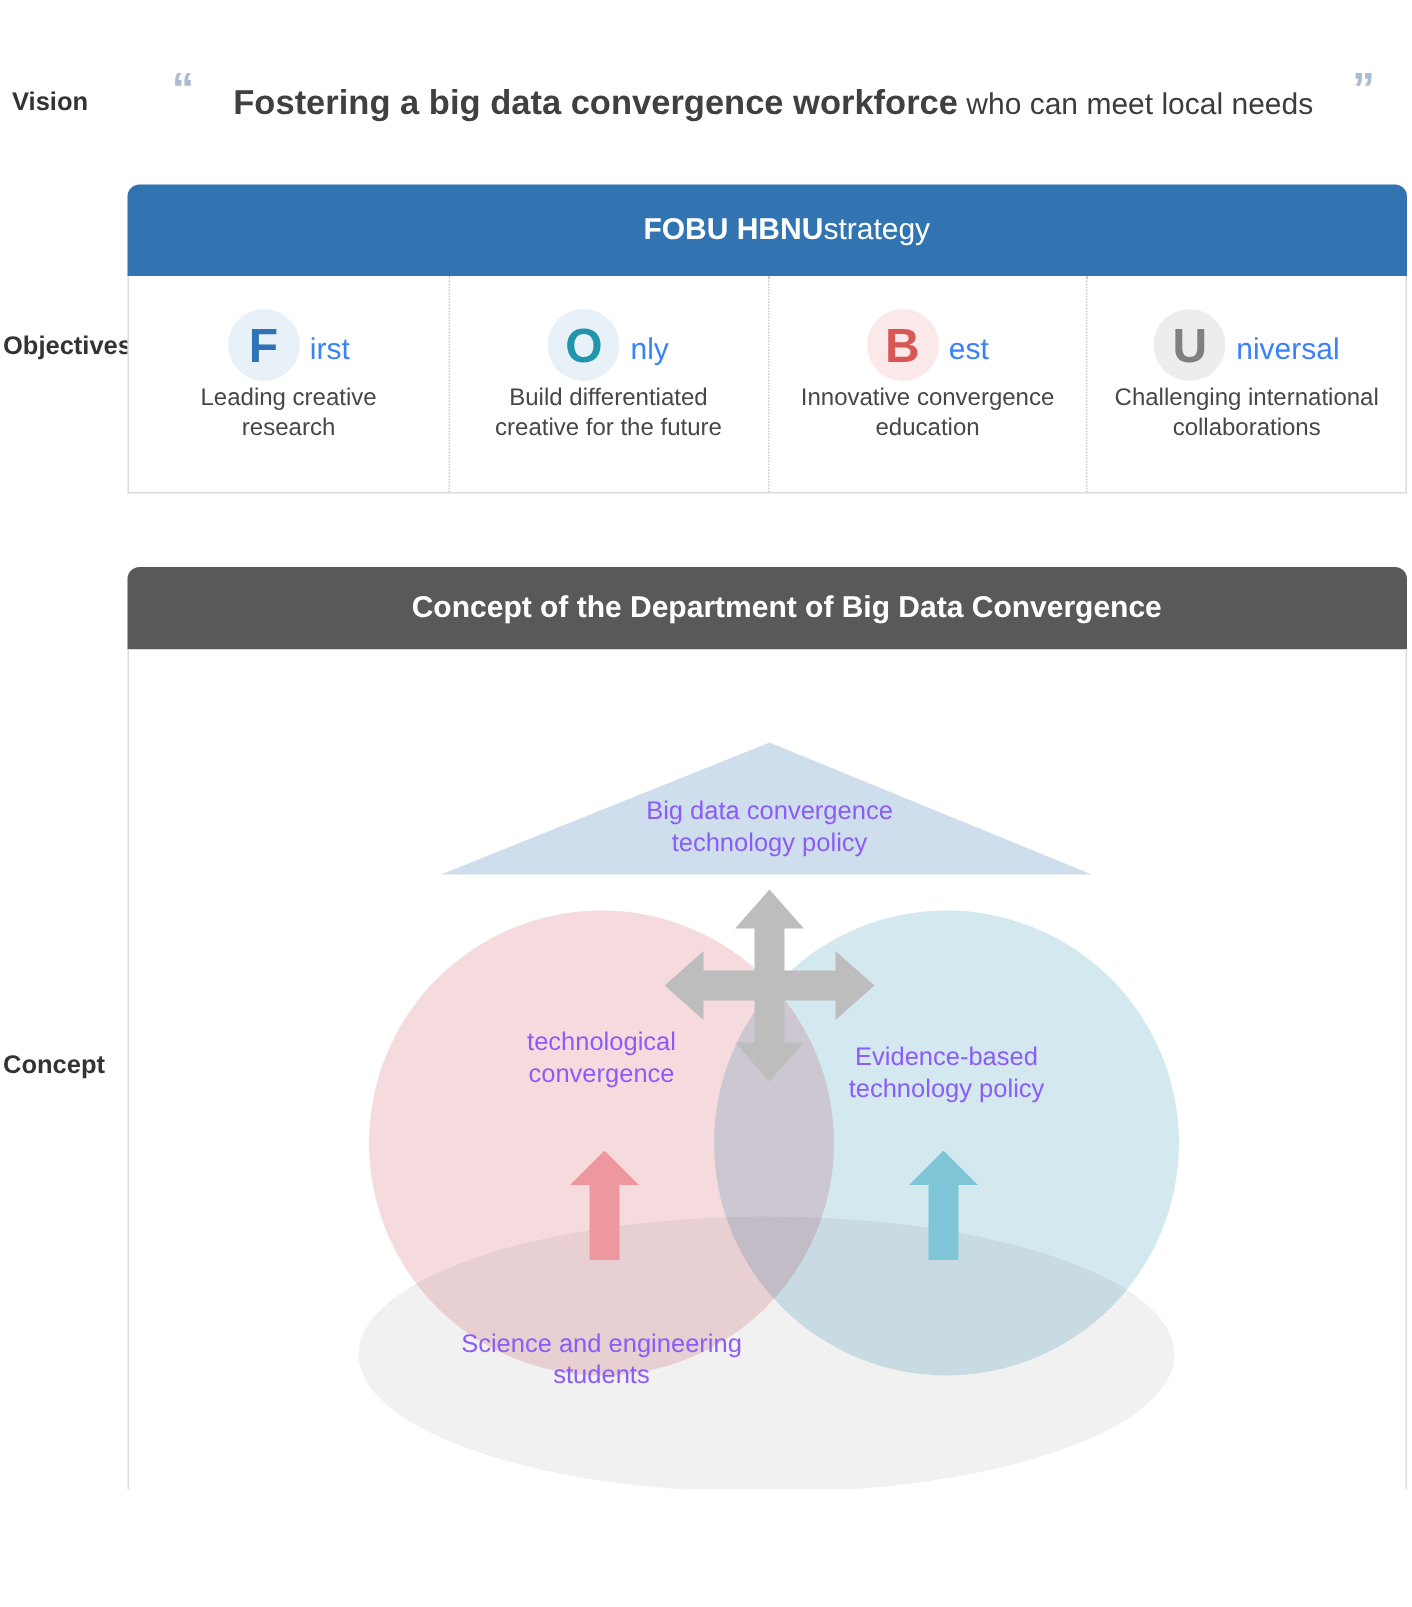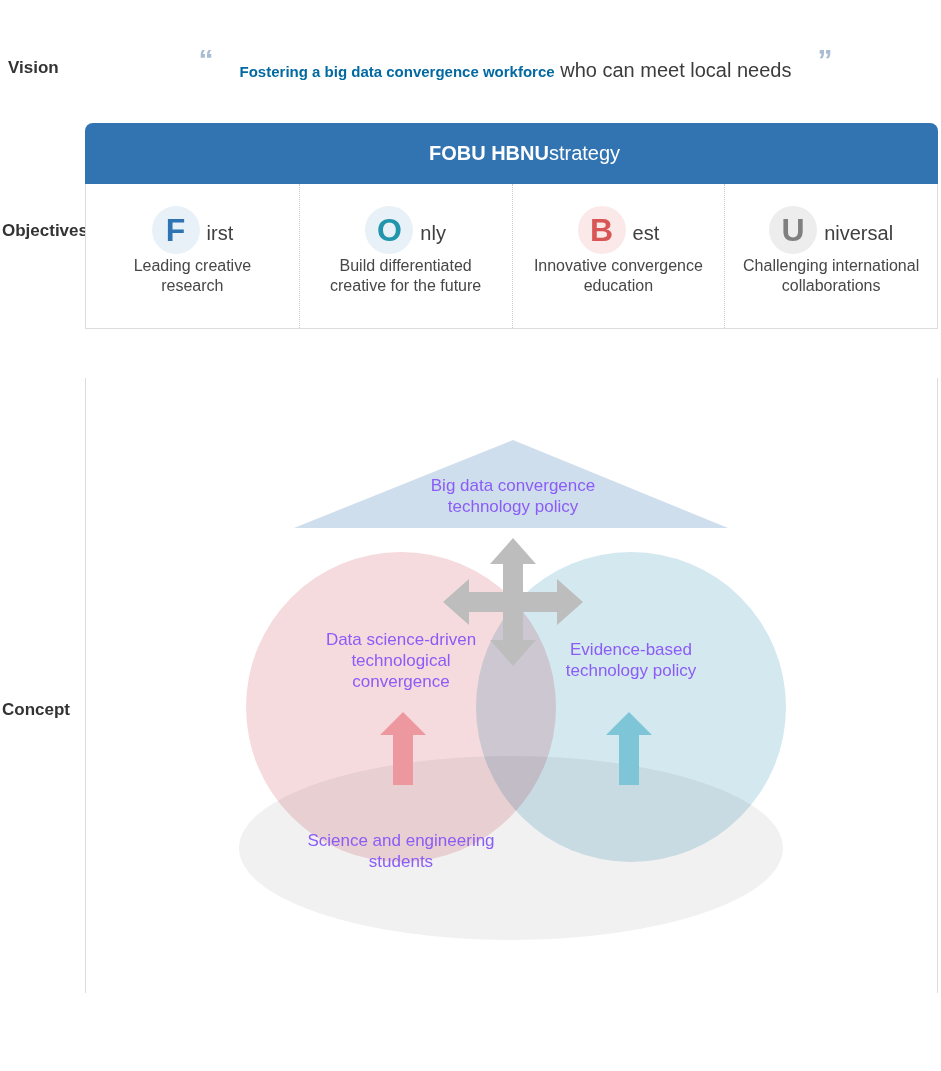--- a/index.html
+++ b/index.html
@@ -6,39 +6,39 @@
   body { font-family:"Liberation Sans", sans-serif; background:#fff; }
   .canvas { position:relative; width:941px; height:993px; background:#fff; overflow:hidden; }
 
   .side-label { position:absolute; font-size:17px; font-weight:bold; color:#333; }
 
   
   .vision-row { position:absolute; left:90px; right:0; top:50px; text-align:center; white-space:nowrap; }
   .qmark { color:#a9bcd3; font-weight:bold; font-size:30px; position:relative; top:-7px; }
   .qmark.open { margin-right:26px; }
   .qmark.close { margin-left:26px; }
-  .vision-bold { font-size:15px; font-weight:bold; color:#0369a1; }
+  .vision-bold { font-size:23px; font-weight:bold; color:#404040; }
   .vision-reg { font-size:20px; color:#3c3c3c; }
 
   
   .card { position:absolute; left:85px; width:853px; }
   .card-header { border-radius:8px 8px 0 0; color:#fff; display:flex; align-items:center; justify-content:center;padding-left:26px; }
   .card-body { background:#fff; border:1px solid #dcdcdc; border-top:none; position:relative; }
 
   
   #objectives-card { top:123px; }
   #objectives-card .card-header { height:61px; background:#3273b2; font-size:20px; }
   #objectives-card .card-header .hb { font-weight:bold; }
   #objectives-card .card-body { height:145px; display:flex; }
   .obj-col { width:25%; position:relative; display:flex; flex-direction:column; align-items:center; padding-top:22px; }
   .obj-col + .obj-col { border-left:1px dotted #c9c9c9; }
   .letter-row { display:flex; align-items:center; height:48px; }
   .letter-circle { width:48px; height:48px; border-radius:50%; display:flex; align-items:center; justify-content:center;
                    font-size:32px; font-weight:bold; }
-  .letter-suffix { font-size:20px; color:#404040; margin-left:7px; position:relative; top:3px; }
+  .letter-suffix { font-size:20px; color:#3b82f6; margin-left:7px; position:relative; top:3px; }
   .obj-desc { margin-top:2px; font-size:16px; line-height:1.25; color:#474747; text-align:center; }
   .obj-desc span { display:block; }
   .c-f { background:#e9f1f8; } .l-f { color:#2e74b5; }
   .c-o { background:#e7f1f7; } .l-o { color:#2095ab; }
   .c-b { background:#fbe9ea; } .l-b { color:#d95656; }
   .c-u { background:#ededed; } .l-u { color:#808080; }
 
   
   #concept-card { top:378px; }
   #concept-card .card-header { height:55px; background:#595959; font-size:20px; font-weight:bold; }
@@ -109,20 +109,21 @@
           <span>collaborations</span>
         </div>
       </div>
 
     </div>
   </div>
 
   <div class="side-label" style="left:2px; top:700px;">Concept</div>
 
   <div class="card" id="concept-card">
+    <div class="card-header">Concept of the Department of Big Data Convergence</div>
     <div class="card-body">
 
       <svg class="diagram-svg" width="851" height="617" viewBox="0 0 851 617">
 
         <polygon points="427,62 642,150 208,150" fill="#cfdeec"></polygon>
 
         <circle cx="315" cy="329" r="155" fill="#f6dbde" style="mix-blend-mode:multiply"></circle>
         <circle cx="545" cy="329" r="155" fill="#d4e8f0" style="mix-blend-mode:multiply"></circle>
         <ellipse cx="425" cy="470" rx="272" ry="92" fill="#f1f1f1" style="mix-blend-mode:multiply"></ellipse>
 
@@ -134,21 +135,20 @@
 
         <path d="M543,334 L566,357 L553,357 L553,407 L533,407 L533,357 L520,357 Z" fill="#7ec5d8"></path>
       </svg>
 
       <div class="dg-text" style="left:317px; top:98px; width:220px;">
         <span>Big data convergence</span>
         <span>technology policy</span>
       </div>
 
       <div class="dg-text" style="left:215px; top:252px; width:200px;">
-        <span>Data science-driven</span>
         <span>technological</span>
         <span>convergence</span>
       </div>
 
       <div class="dg-text" style="left:450px; top:262px; width:190px;">
         <span>Evidence-based</span>
         <span>technology policy</span>
       </div>
 
       <div class="dg-text" style="left:198px; top:421px; width:234px;margin-top:32px;">

